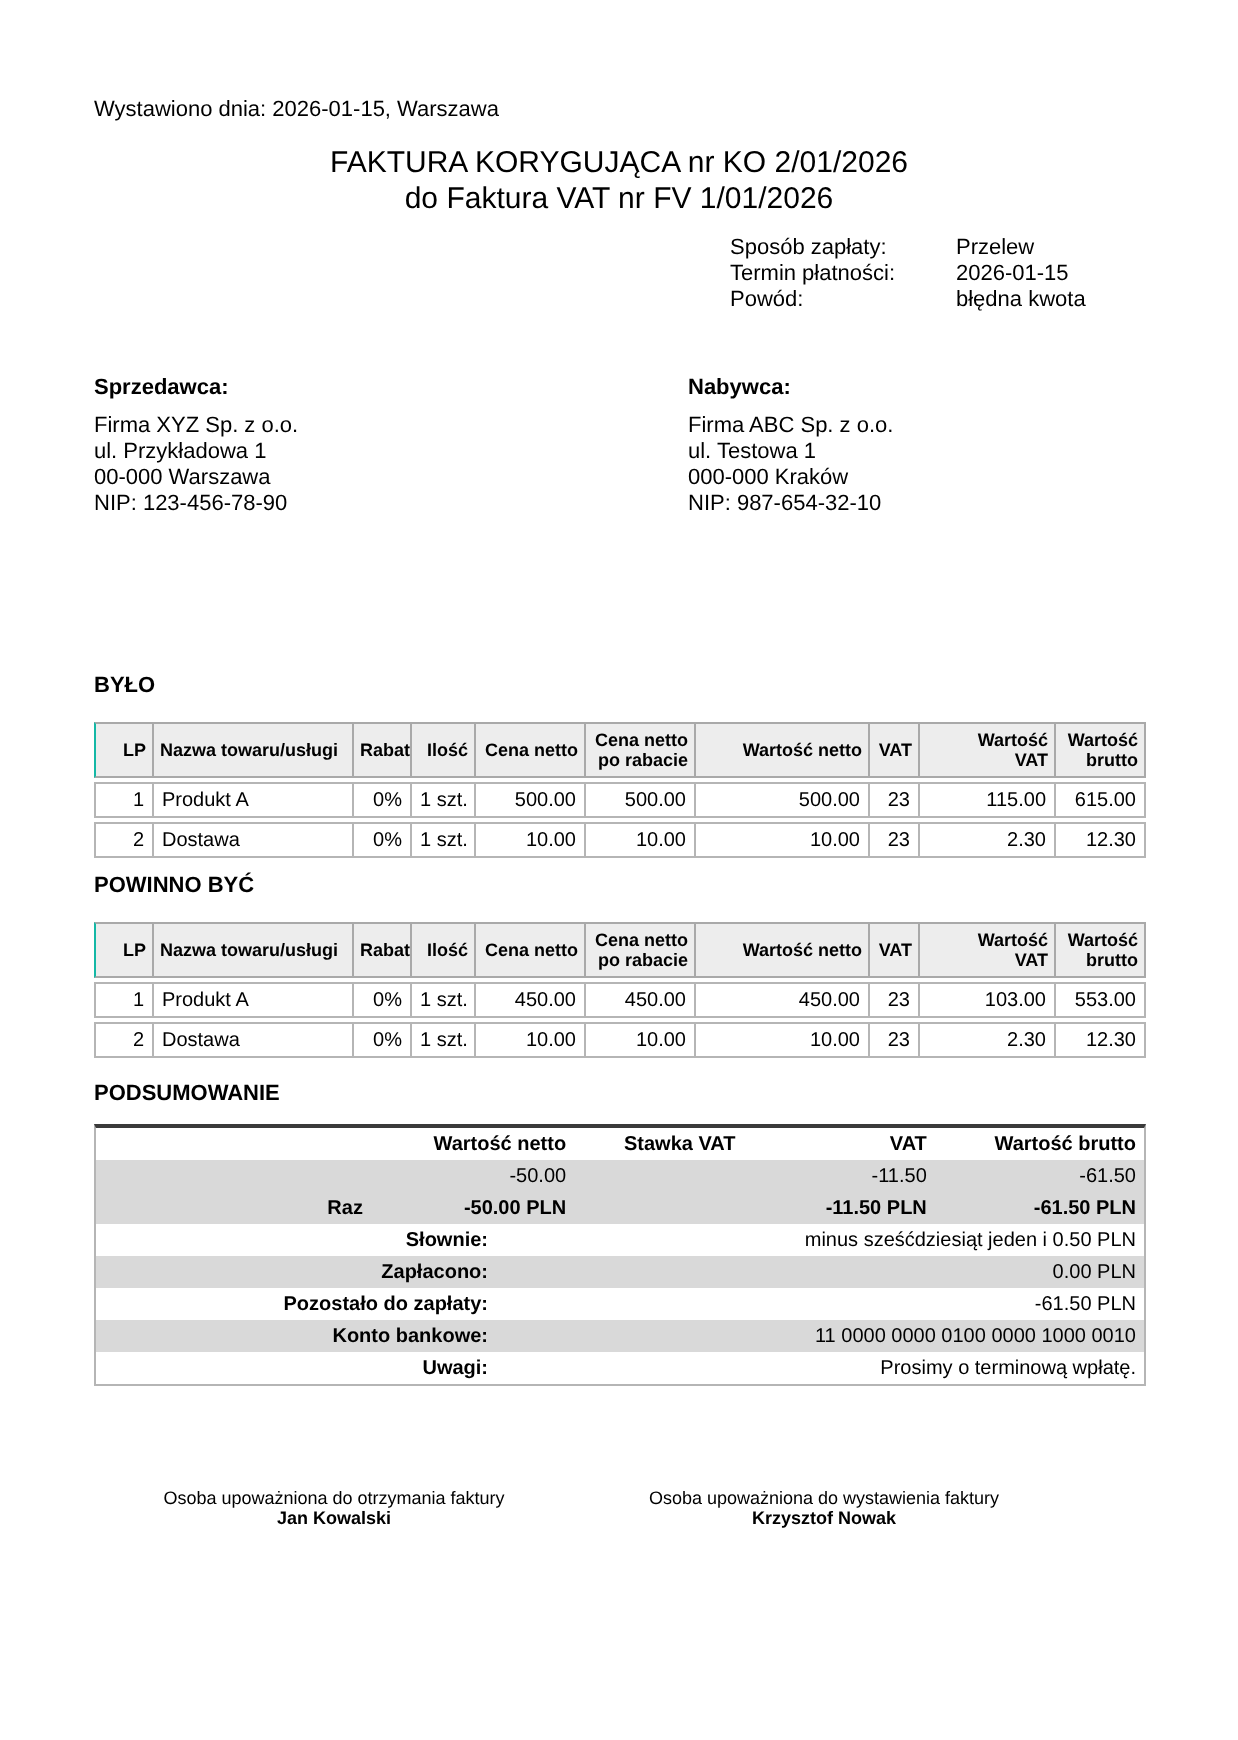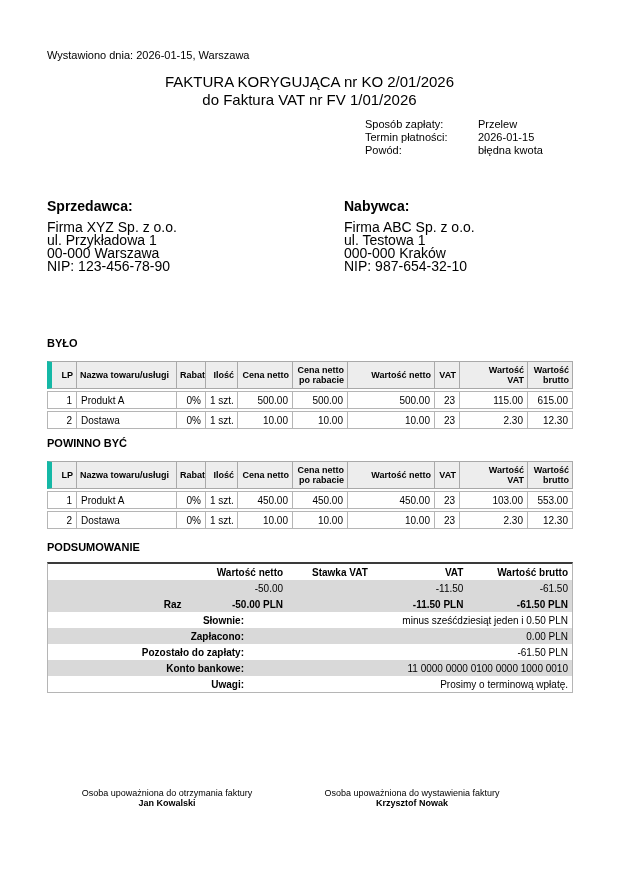--- a/index.html
+++ b/index.html
@@ -10,21 +10,21 @@
 
   .issued { position:absolute; left:47px; top:49px; font-size:11px; }
 
   .title-block { position:absolute; left:0; top:73px; width:619px; text-align:center; }
   .title-line { font-size:15px; line-height:18px; }
 
   .payment { position:absolute; left:365px; top:118px; font-size:11px; }
   .payment .prow { display:flex; line-height:13px; }
   .payment .plabel { width:113px; }
 
-  .party { position:absolute; top:188px; font-size:14px;margin-top:10px; }
+  .party { position:absolute; top:188px; font-size:11px; }
   .party.seller { left:47px; }
   .party.buyer  { left:344px; }
   .party .phead { font-weight:bold; margin-bottom:7px; }
   .party .pline { line-height:13px; }
 
   .section-head { position:absolute; left:47px; font-size:11px; font-weight:bold; }
   .head-bylo    { top:337px; }
   .head-powinno { top:437px; }
   .head-podsum  { top:541px; }
 
@@ -32,21 +32,21 @@
     position:absolute; left:47px; width:526px; table-layout:fixed;
     border-collapse:separate; border-spacing:0 2px; font-size:10px;
   }
   .items-bylo    { top:359px; }
   .items-powinno { top:459px; }
   table.items th {
     background:#ededed; border:1px solid #a9a9a9; border-left:none;
     font-size:9px; font-weight:bold; padding:1px 3px; height:24px;
     vertical-align:middle; text-align:right; overflow:hidden;
   }
-  table.items th:first-child { border-left:5px solid #14b8a6; }
+  table.items th:first-child { border-left:1px solid #14b8a6; }
   table.items th.al { text-align:left; }
   table.items th.w9 { padding-left:20px; }
   table.items td {
     background:#ffffff; border:1px solid #b5b5b5; border-left:none;
     padding:1px 4px; height:14px; text-align:right; overflow:hidden; white-space:nowrap;
   }
   table.items td:first-child { border-left:1px solid #b5b5b5; }
   table.items td.al { text-align:left; }
 
   .sumtable {
@@ -56,21 +56,21 @@
   }
   .srow { display:flex; height:16px; align-items:center; }
   .srow.gray { background:#d9d9d9; }
   .srow.bold { font-weight:bold; }
   .sc { box-sizing:border-box; text-align:right; padding-right:4px; overflow:hidden; white-space:nowrap; }
   .sc1 { width:138px; } .sc2 { width:102px; } .sc3 { width:85px; }
   .sc4 { width:96px; }  .sc5 { width:105px; }
   .slabel { width:200px; box-sizing:border-box; text-align:right; padding-right:4px; font-weight:bold; }
   .svalue { flex:1; box-sizing:border-box; text-align:right; padding-right:4px; white-space:nowrap; }
 
-  .sig { position:absolute; top:788px; width:240px; text-align:center; font-size:9px; line-height:10px; }
+  .sig { position:absolute; top:744px; width:240px; text-align:center; font-size:9px; line-height:10px; }
   .sig.left  { left:47px; }
   .sig.right { left:292px; }
   .sig .name { font-weight:bold; }
 </style>
 </head>
 <body>
 
 <div class="page">
 
   <div class="issued">Wystawiono dnia: 2026-01-15, Warszawa</div>

